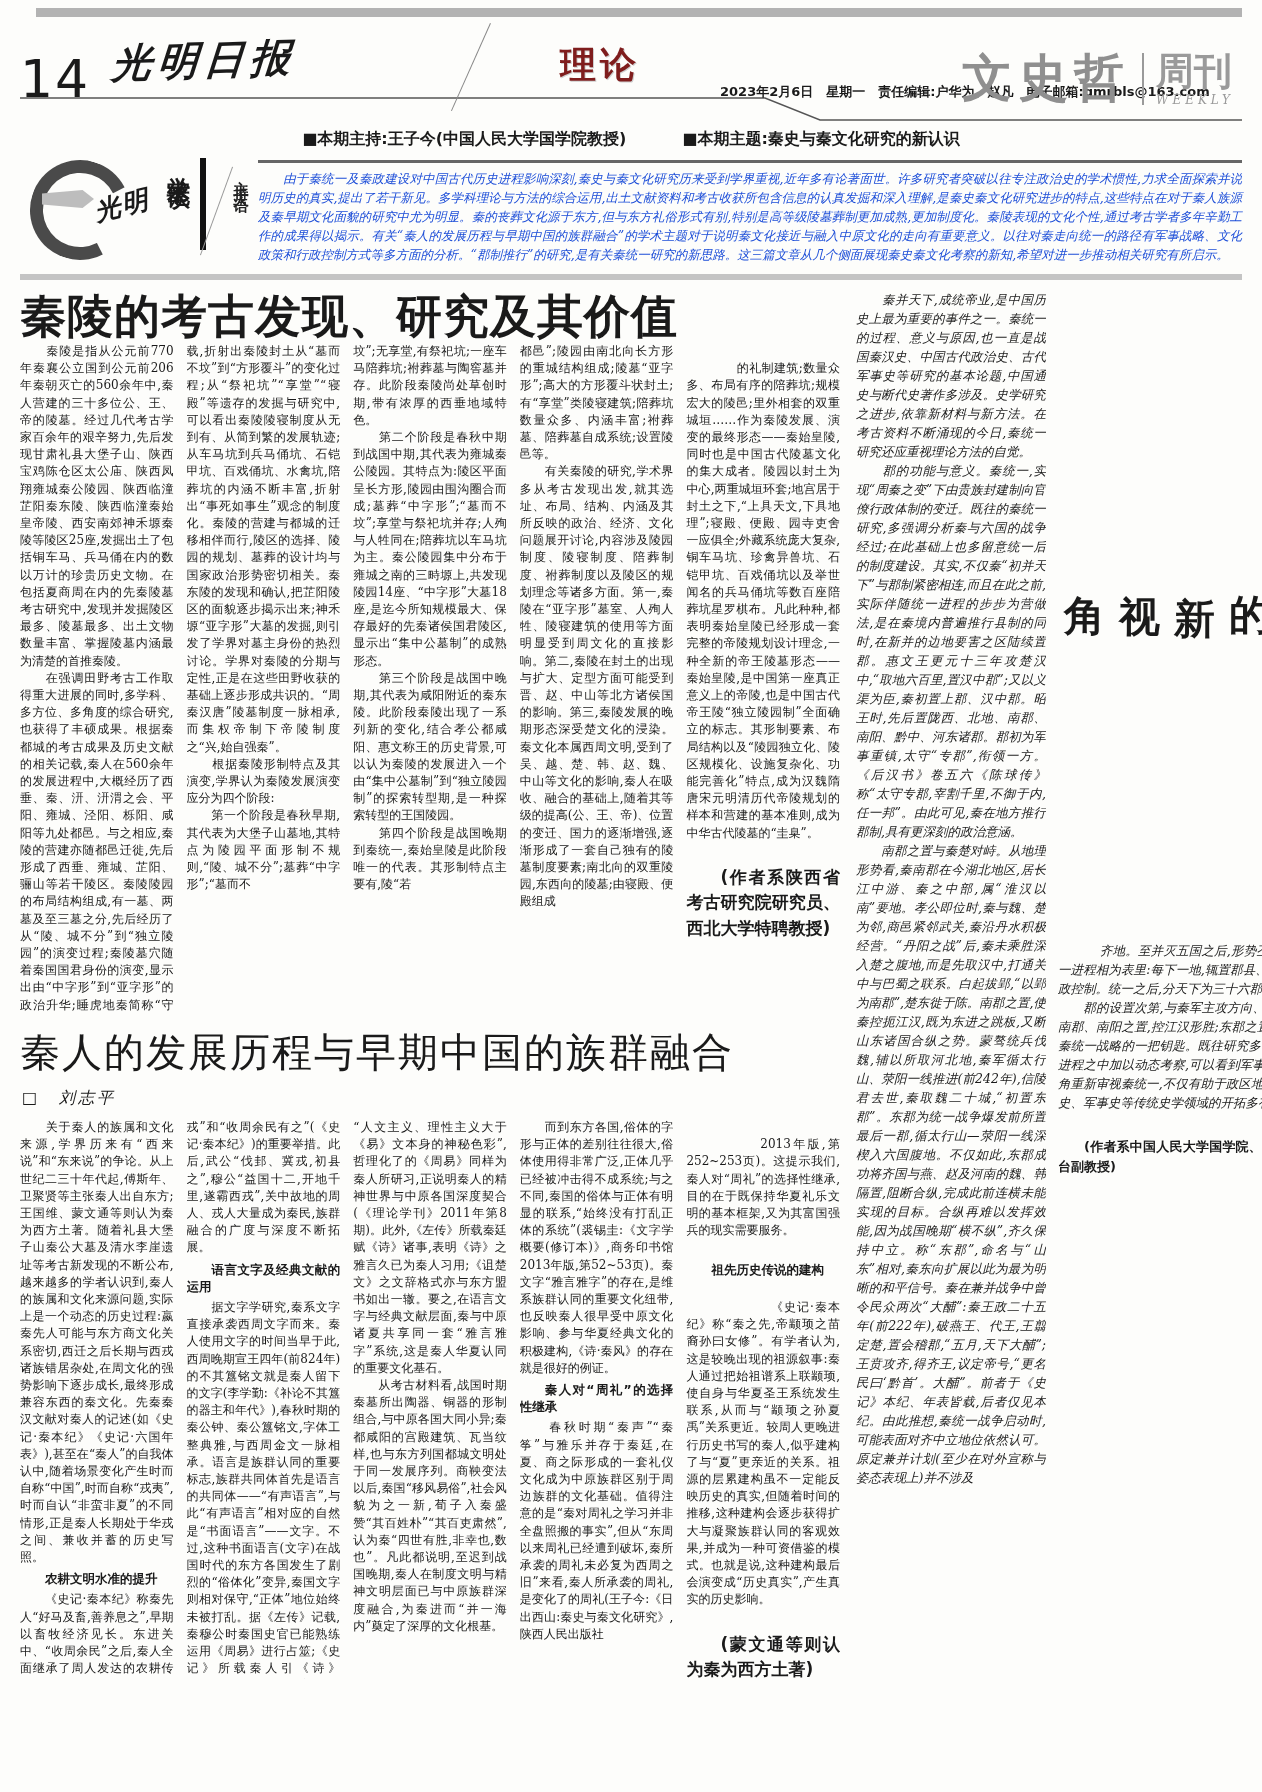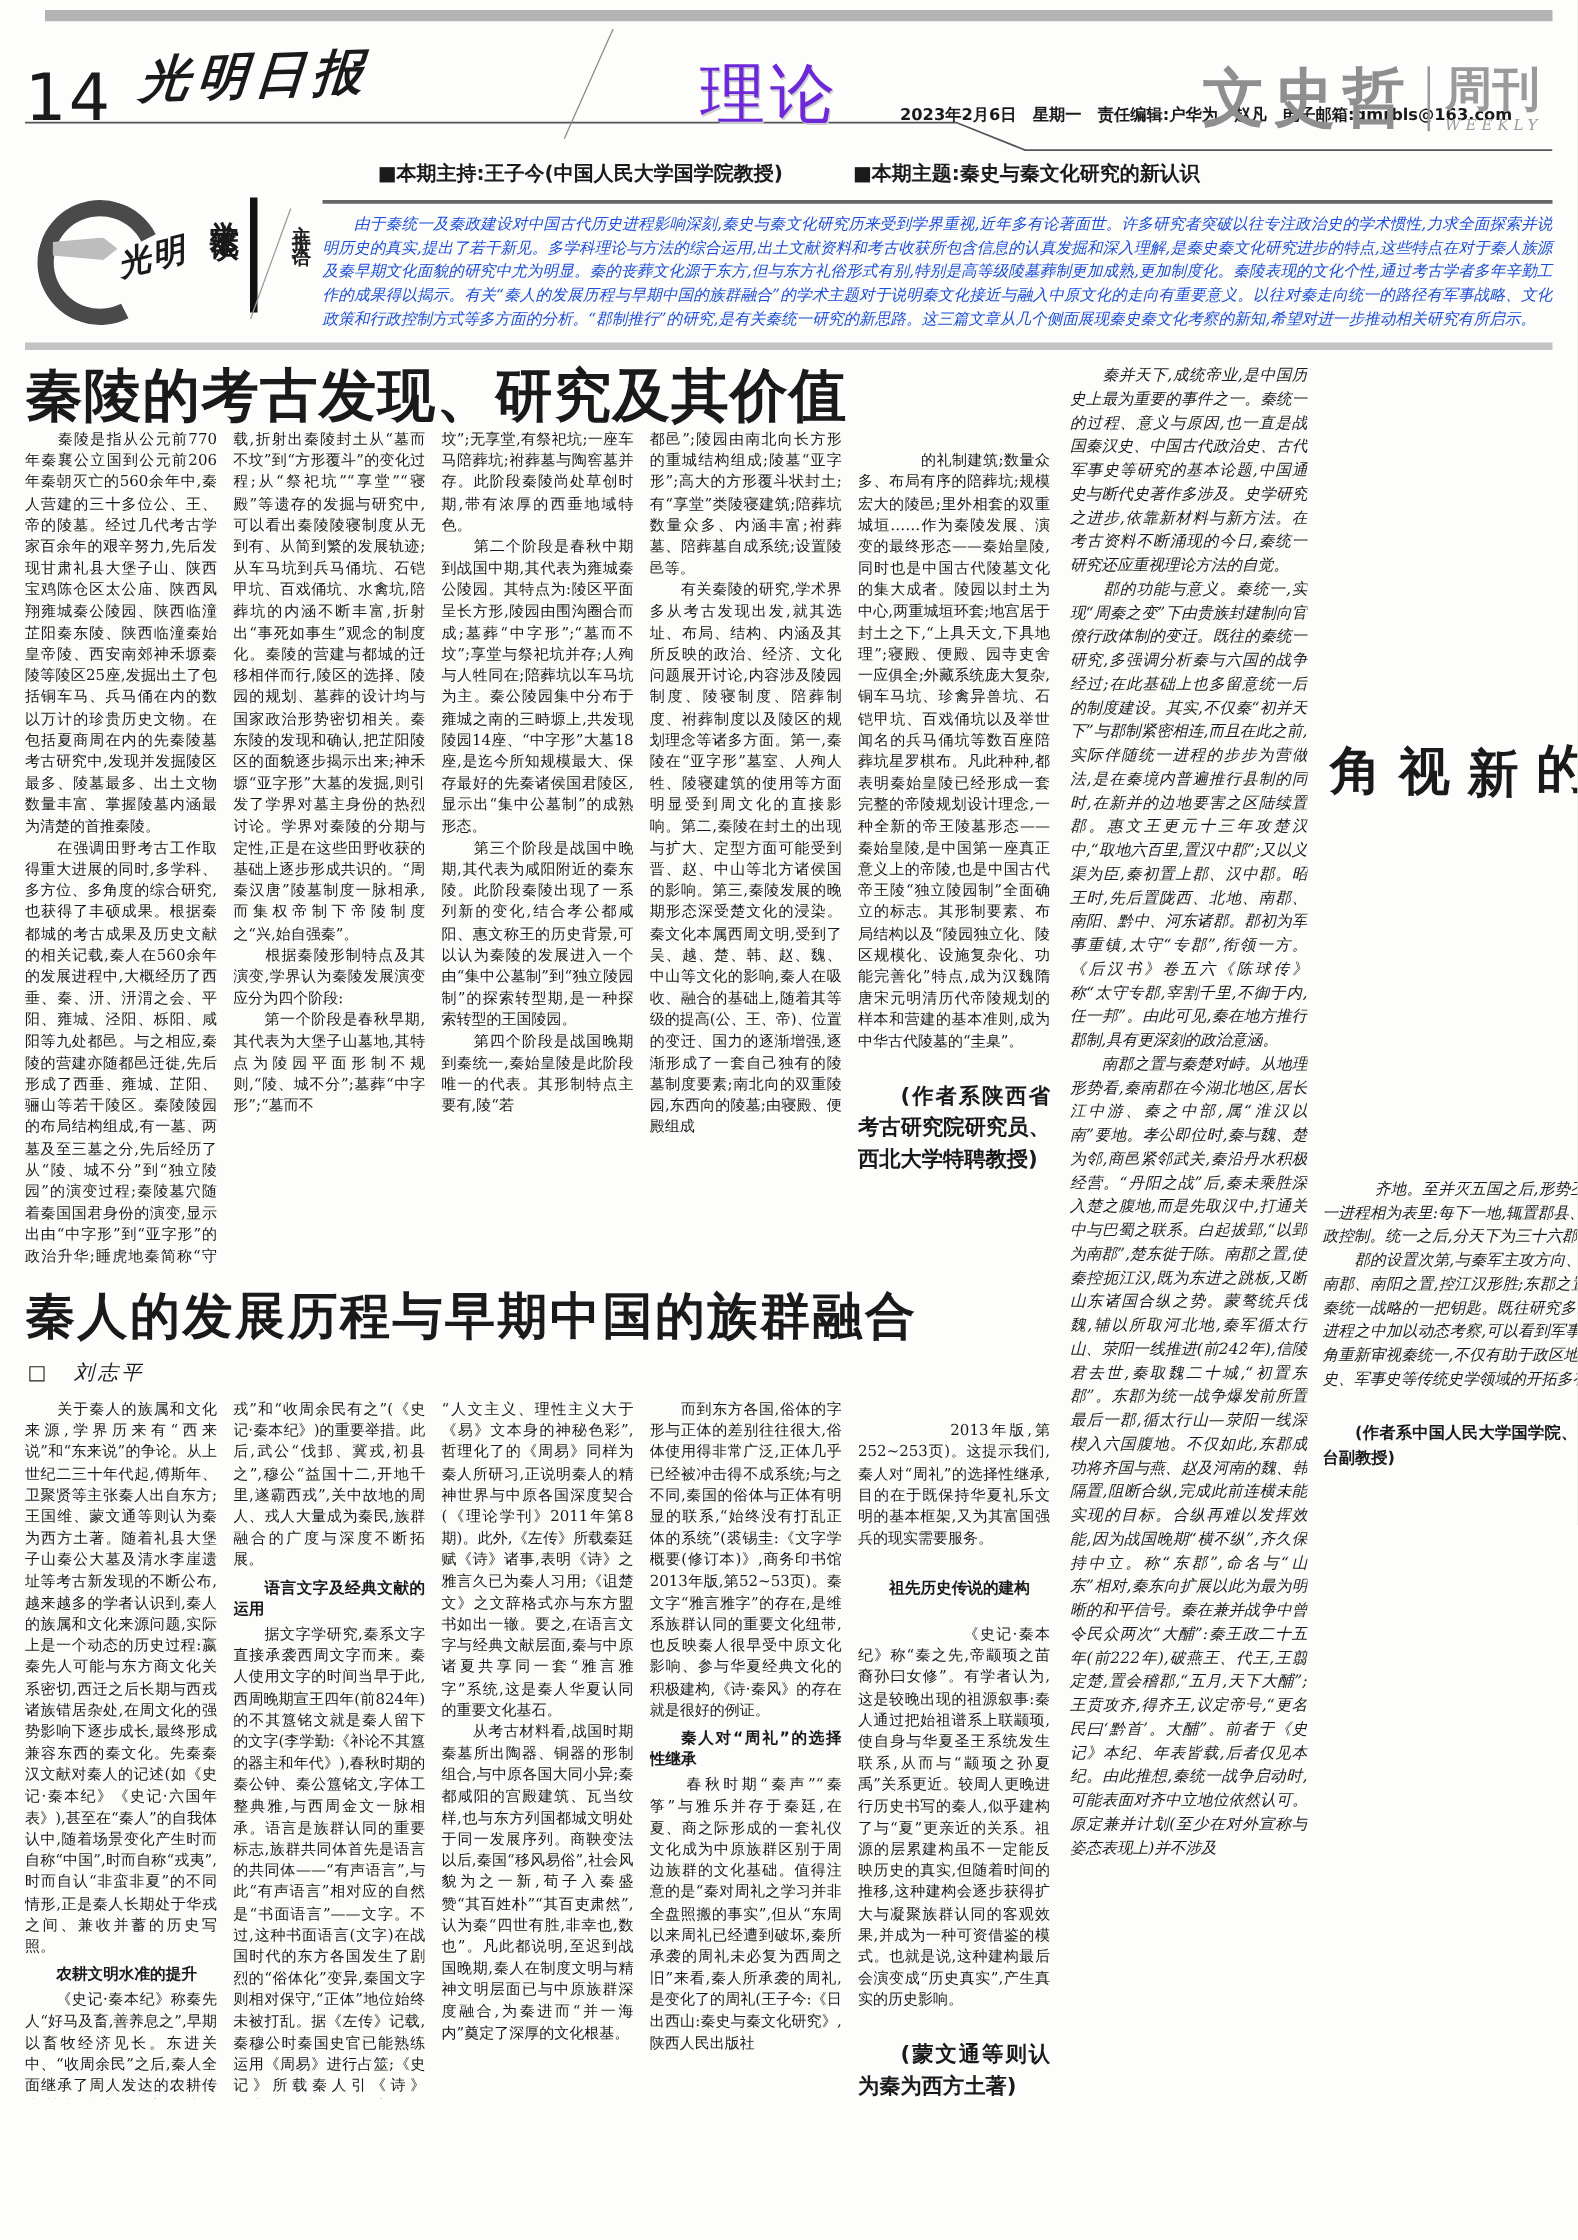--- a/index.html
+++ b/index.html
@@ -8,21 +8,21 @@
         box-sizing:border-box;padding:8px 20px 14px 20px;}
   
   .topbar{height:9px;background:#b3b3b3;margin-left:16px;}
   .hdr{position:relative;height:100px;}
   .pageno{position:absolute;left:0;top:32px;font-size:52px;font-weight:400;
           font-family:"DejaVu Sans","Liberation Sans",sans-serif;letter-spacing:2px;}
   .masthead{position:absolute;left:92px;top:16px;font-size:40px;font-weight:bold;font-style:italic;
             transform:skewX(-6deg) rotate(-2deg);letter-spacing:6px;}
   .hdr-slash{position:absolute;left:470px;top:6px;width:1px;height:96px;background:#888;
              transform:rotate(24deg);transform-origin:top left;}
-  .section-label{position:absolute;left:540px;top:24px;font-size:52px;font-weight:400;color:#6d28d9;
+  .section-label{position:absolute;left:540px;top:24px;font-size:36px;font-weight:700;color:#7f1d1d;
                  font-family:"DejaVu Sans","Liberation Sans",sans-serif;letter-spacing:4px;
                  text-shadow:1px 1px 0 #cfcfcf;}
   .dateline{position:absolute;left:700px;top:66px;font-size:13px;font-weight:bold;
             font-family:"DejaVu Sans","Liberation Sans",sans-serif;white-space:nowrap;}
   .weekly{position:absolute;right:8px;top:28px;display:flex;align-items:center;gap:12px;}
   .weekly-cn{font-size:50px;font-weight:900;color:#8f8f8f;letter-spacing:6px;
              font-family:"DejaVu Serif","Liberation Serif",serif;}
   .weekly-div{width:2px;height:52px;background:#9a9a9a;}
   .weekly-right{display:flex;flex-direction:column;line-height:1;}
   .weekly-kan{font-size:38px;font-weight:900;color:#9a9a9a;
@@ -60,21 +60,21 @@
             font-family:"DejaVu Serif","Liberation Serif",serif;}
   .byline{font-size:16px;font-style:italic;margin:8px 0 10px 2px;letter-spacing:3px;}
   .cols{display:flex;gap:13px;}
   .col{flex:1;font-size:12px;line-height:17.2px;text-align:justify;overflow:hidden;
        white-space:pre-wrap;}
   .a1 .col{height:668px;}
   .attr{font-weight:bold;font-family:"DejaVu Sans","Liberation Sans",sans-serif;
         font-size:17px;line-height:1.5;margin-top:6px;text-indent:2em;}
   
   .a2{margin-top:14px;}
-  .a2-title{font-size:40px;font-weight:700;letter-spacing:2px;
+  .a2-title{font-size:40px;font-weight:400;letter-spacing:2px;
             font-family:"DejaVu Serif","Liberation Serif",serif;}
   .a2 .col{height:560px;}
   .subhead{display:block;font-weight:900;font-family:"DejaVu Sans","Liberation Sans",sans-serif;
            font-size:12.5px;margin:4px 0;text-indent:2em;}
   
   .a3-cola{flex:0 0 190px;font-size:12.5px;line-height:19px;text-align:justify;font-style:italic;
            overflow:hidden;height:1538px;white-space:pre-wrap;}
   .a3-right{flex:1;display:flex;flex-direction:column;}
   .a3-head{height:632px;writing-mode:vertical-rl;display:flex;gap:18px;padding-right:4px;}
   .a3-t1{font-size:48px;font-weight:900;letter-spacing:10px;padding-top:150px;

